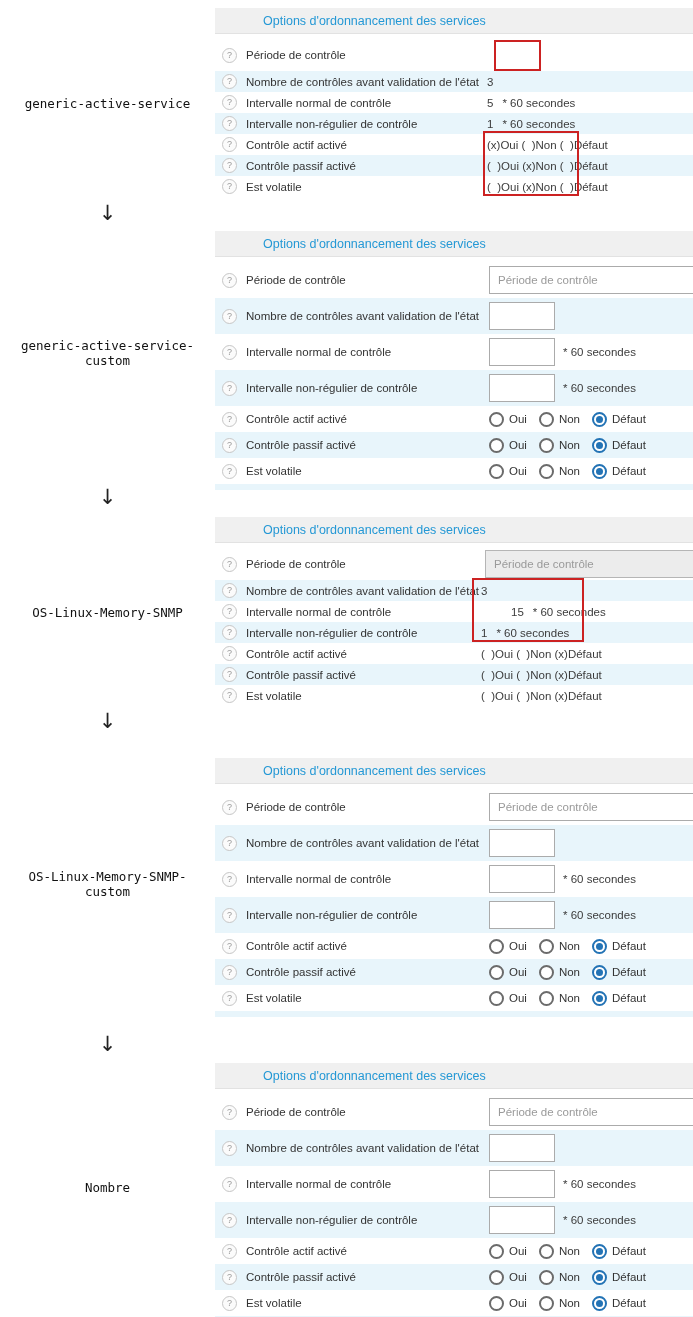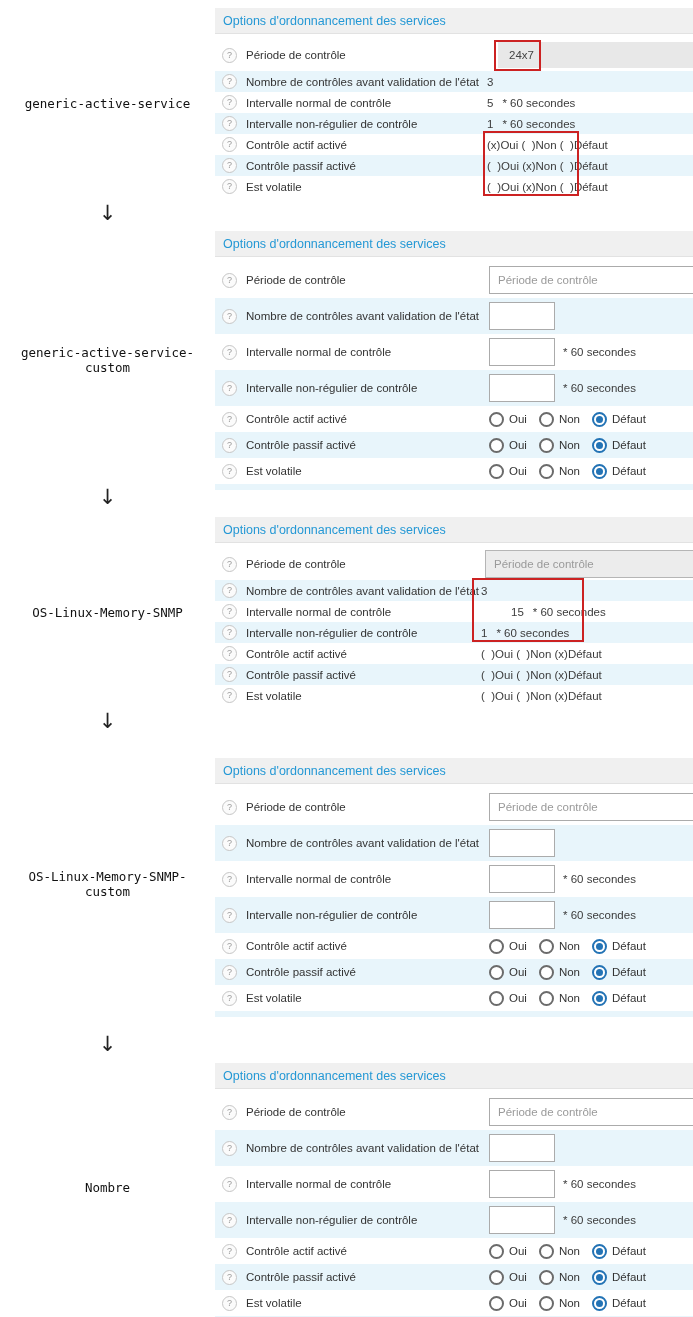--- a/index.html
+++ b/index.html
@@ -15,21 +15,21 @@
   .flow-arrow{
     position:absolute;left:0;width:215px;text-align:center;
     font-size:21px;line-height:22px;color:#222;font-family:"DejaVu Sans",sans-serif;
   }
   
   .panel{position:absolute;left:215px;width:478px;}
   .panel-header{
     height:26px;background:#f0f0f0;border-bottom:1px solid #e2e2e2;
     display:flex;align-items:center;padding-left:8px;box-sizing:border-box;margin-bottom:5px;
   }
-  .panel-header span{color:#2498d5;font-size:12.5px;}
+  .panel-header span{color:#2498d5;font-size:12.5px;margin-left:40px;}
   .row{position:relative;display:flex;align-items:center;padding-left:7px;box-sizing:border-box;}
   .row.blue{background:#e8f5fb;}
   .h21{height:21px}.h32{height:32px}.h36{height:36px}.h26{height:26px}
   .qicon{
     width:13px;height:13px;border-radius:50%;border:1px solid #c6c6c6;background:#fbfbfb;
     color:#999;font-size:9px;line-height:13px;text-align:center;margin-right:9px;flex:none;
   }
   .row-label{font-size:11.5px;color:#333;white-space:nowrap;}
   .val{position:absolute;top:0;height:100%;display:flex;align-items:center;}
   .static-text{font-size:11.5px;color:#3c3c3c;white-space:pre;}
@@ -58,41 +58,36 @@
   .rb-label{font-size:11.5px;color:#333;}
   .sliver{height:6px;background:#e8f5fb;}
   
   .hlbox{position:absolute;border:2px solid #cc2222;box-sizing:border-box;pointer-events:none;}
 </style>
 </head>
 <body>
 
 <div class="svc-label" style="top:96px">generic-active-service</div>
 <div class="flow-arrow" style="top:202px">↓</div>
-<div class="svc-label" style="top:345px">generic-active-service-custom</div>
+<div class="svc-label" style="top:338px">generic-active-service-custom</div>
 <div class="flow-arrow" style="top:486px">↓</div>
 <div class="svc-label" style="top:605px">OS-Linux-Memory-SNMP</div>
 <div class="flow-arrow" style="top:710px">↓</div>
 <div class="svc-label" style="top:869px">OS-Linux-Memory-SNMP-custom</div>
 <div class="flow-arrow" style="top:1033px">↓</div>
 <div class="svc-label" style="top:1180px">Nombre</div>
 
 <div id="panels">
     <section class="panel" style="top: 8px;">
       <div class="panel-header">
         <span>Options d'ordonnancement des services</span>
       </div>
       <div class="row h32">
         <span class="qicon">?</span>
         <span class="row-label">Période de contrôle</span>
-        <div class="val" style="left: 283px;">
-          <div class="gray-bar">
-            <span>24x7</span>
-          </div>
-        </div>
       </div>
       <div class="row h21 blue">
         <span class="qicon">?</span>
         <span class="row-label">Nombre de contrôles avant validation de l'état</span>
         <div class="val" style="left: 272px;">
           <span class="static-text">3</span>
         </div>
       </div>
       <div class="row h21">
         <span class="qicon">?</span>

